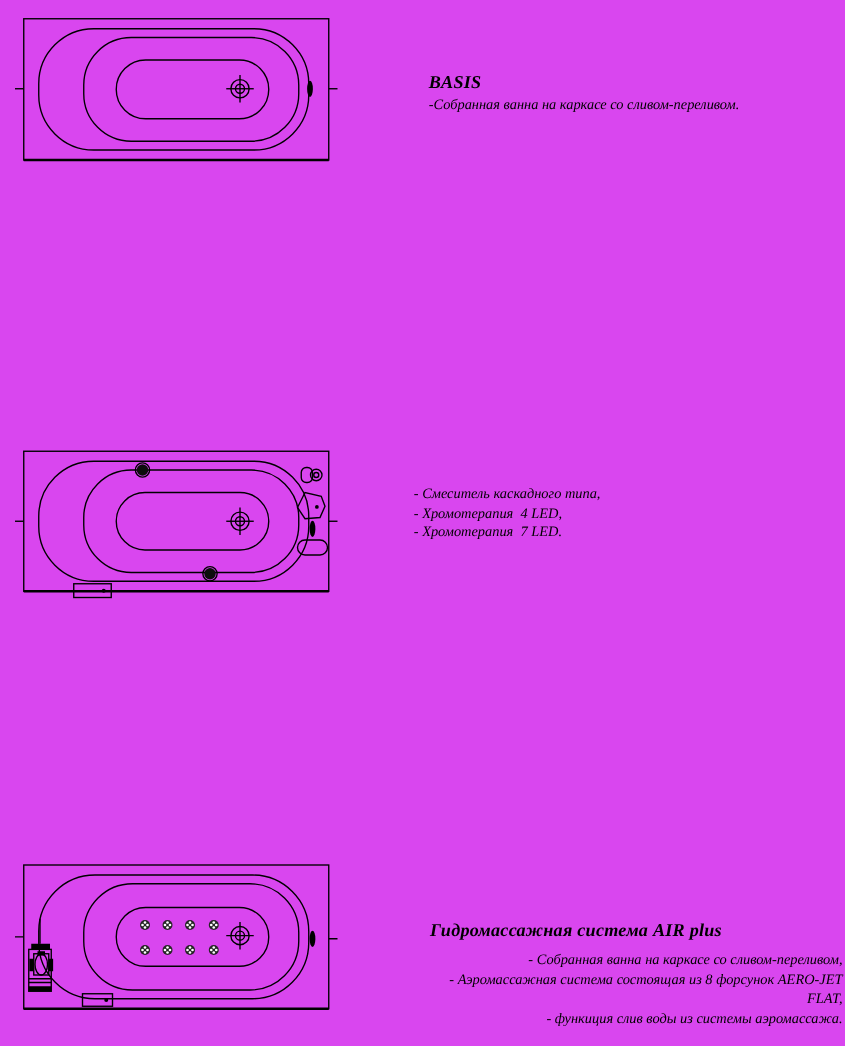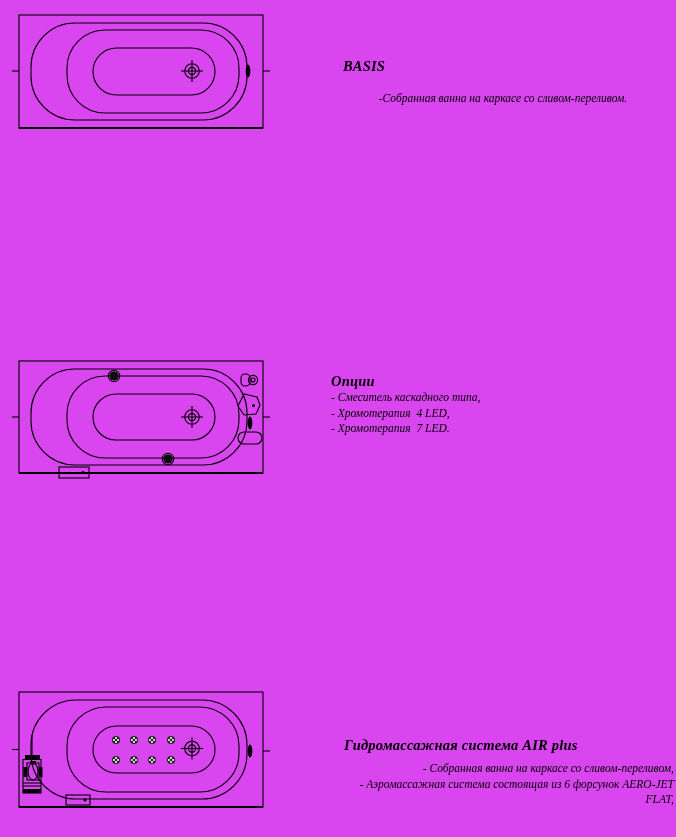--- a/index.html
+++ b/index.html
@@ -5,23 +5,23 @@
   html,body{margin:0;padding:0;background:#ffffff;}
   .page{position:relative;width:676px;height:837px;background:#d946ef;overflow:hidden;
         font-family:"Liberation Serif","DejaVu Serif",serif;color:#000;}
   .tub-svg{position:absolute;left:0;}
   .tub-svg .ln{fill:none;stroke:#000;stroke-width:1.1;}
   .tub-svg .thick{stroke:#000;stroke-width:1.9;}
   .text-block{position:absolute;}
   .text-block h3{margin:0;font-size:14.5px;font-weight:bold;font-style:italic;letter-spacing:.2px;}
   .text-block p{margin:0;font-size:11.5px;font-style:italic;line-height:15.6px;white-space:pre-wrap;}
   .tb-1{left:343px;top:58px;width:320px;}
-  .tb-1 .body{margin-top:16px;text-align:center;}
+  .tb-1 .body{margin-top:2px;}
   .tb-2{left:331px;top:373px;width:320px;}
-  .tb-2 .body{margin-top:0;}
+  .tb-2 .body{margin-top:15px;}
   .tb-3{left:344px;top:737px;width:330px;}
   .tb-3 .body{margin-top:7px;text-align:right;}
 </style>
 </head>
 <body>
 
 <div class="page">
 
   <svg class="tub-svg" style="top:0;" width="280" height="140" viewBox="0 0 280 140">
     <g>
@@ -85,21 +85,20 @@
       <g>
         <rect class="ln" x="59" y="113" width="30" height="11"></rect>
         <circle cx="83" cy="118.5" r="1.6" fill="#000"></circle>
       </g>
       <line class="ln" x1="12" y1="63" x2="19" y2="63"></line>
       <line class="ln" x1="263" y1="63" x2="270" y2="63"></line>
     </g>
   </svg>
 
   <div class="text-block tb-2">
-    <h3>Опции</h3>
     <div class="body">
       <p>- Смеситель каскадного типа,</p>
       <p>- Хромотерапия  4 LED,</p>
       <p>- Хромотерапия  7 LED.</p>
     </div>
   </div>
 
   <svg class="tub-svg" style="top:685px;" width="280" height="152" viewBox="0 0 280 152">
     <g>
       <rect class="ln" x="19" y="7" width="244" height="115"></rect>
@@ -194,17 +193,18 @@
       </g>
       <line class="ln" x1="12" y1="64.5" x2="19" y2="64.5"></line>
       <line class="ln" x1="263" y1="66" x2="270" y2="66"></line>
     </g>
   </svg>
 
   <div class="text-block tb-3">
     <h3>Гидромассажная система AIR plus</h3>
     <div class="body">
       <p>- Собранная ванна на каркасе со сливом-переливом,</p>
-      <p>- Аэромассажная система состоящая из 6 форсунок AERO-JET FLAT,</p>
+      <p>- Аэромассажная система состоящая из 8 форсунок AERO-JET FLAT,</p>
+      <p>- функиция слив воды из системы аэромассажа.</p>
     </div>
   </div>
 
 </div>
 
 </body></html>

